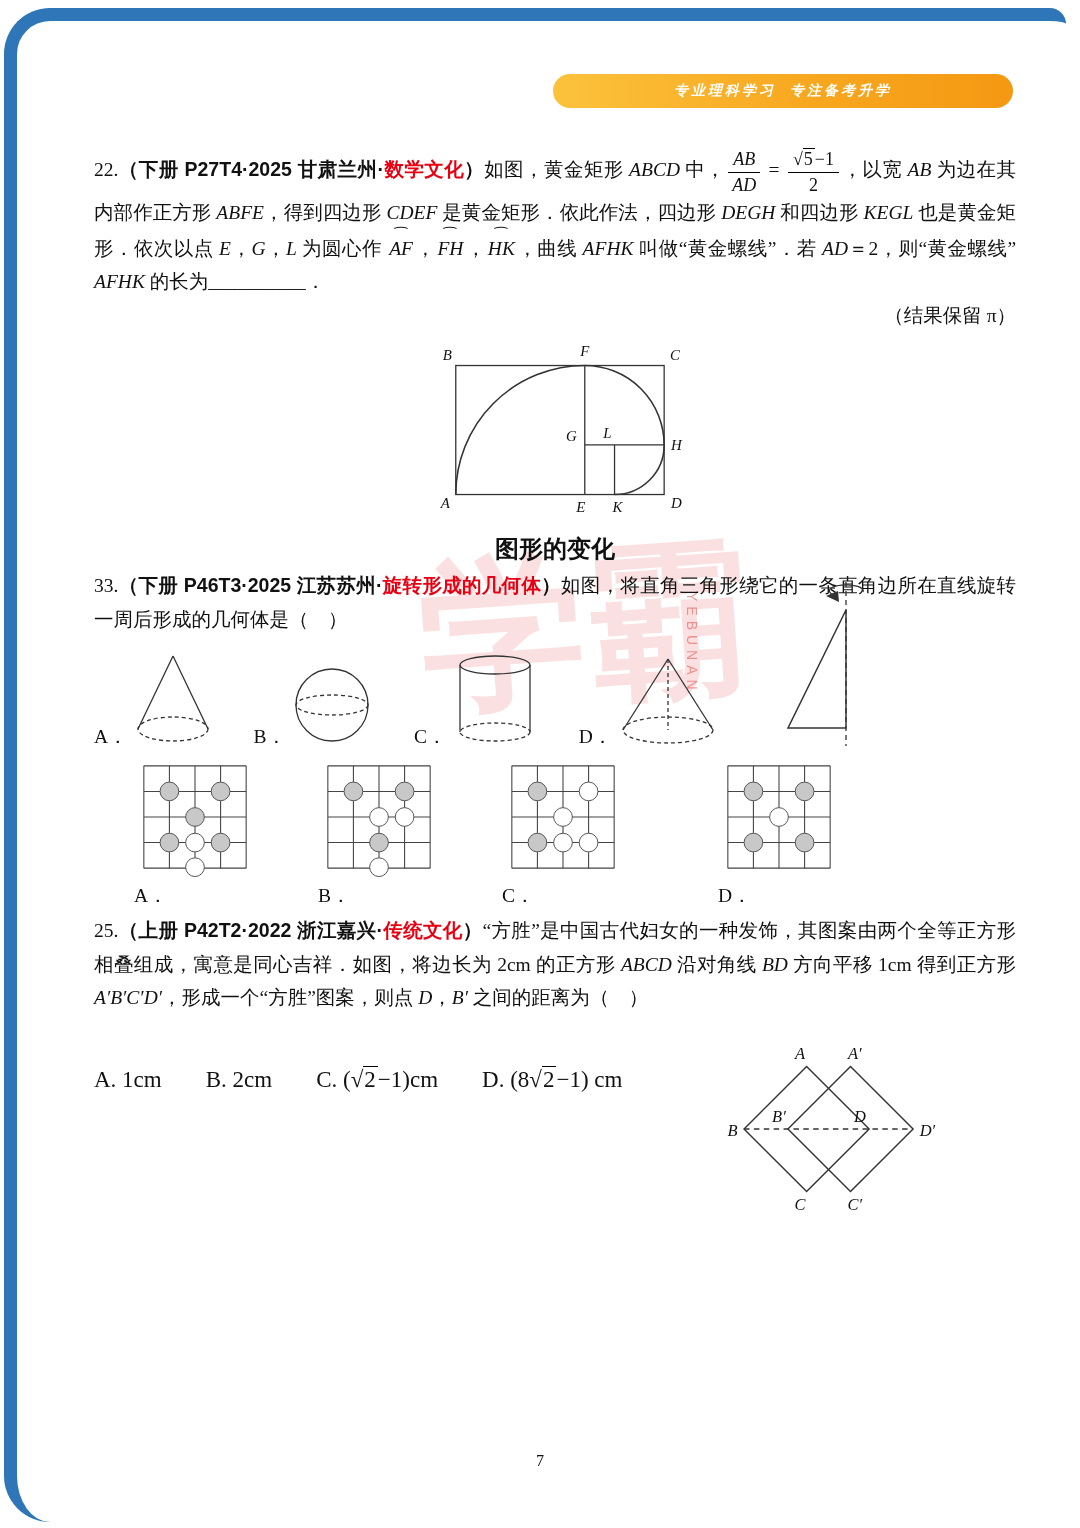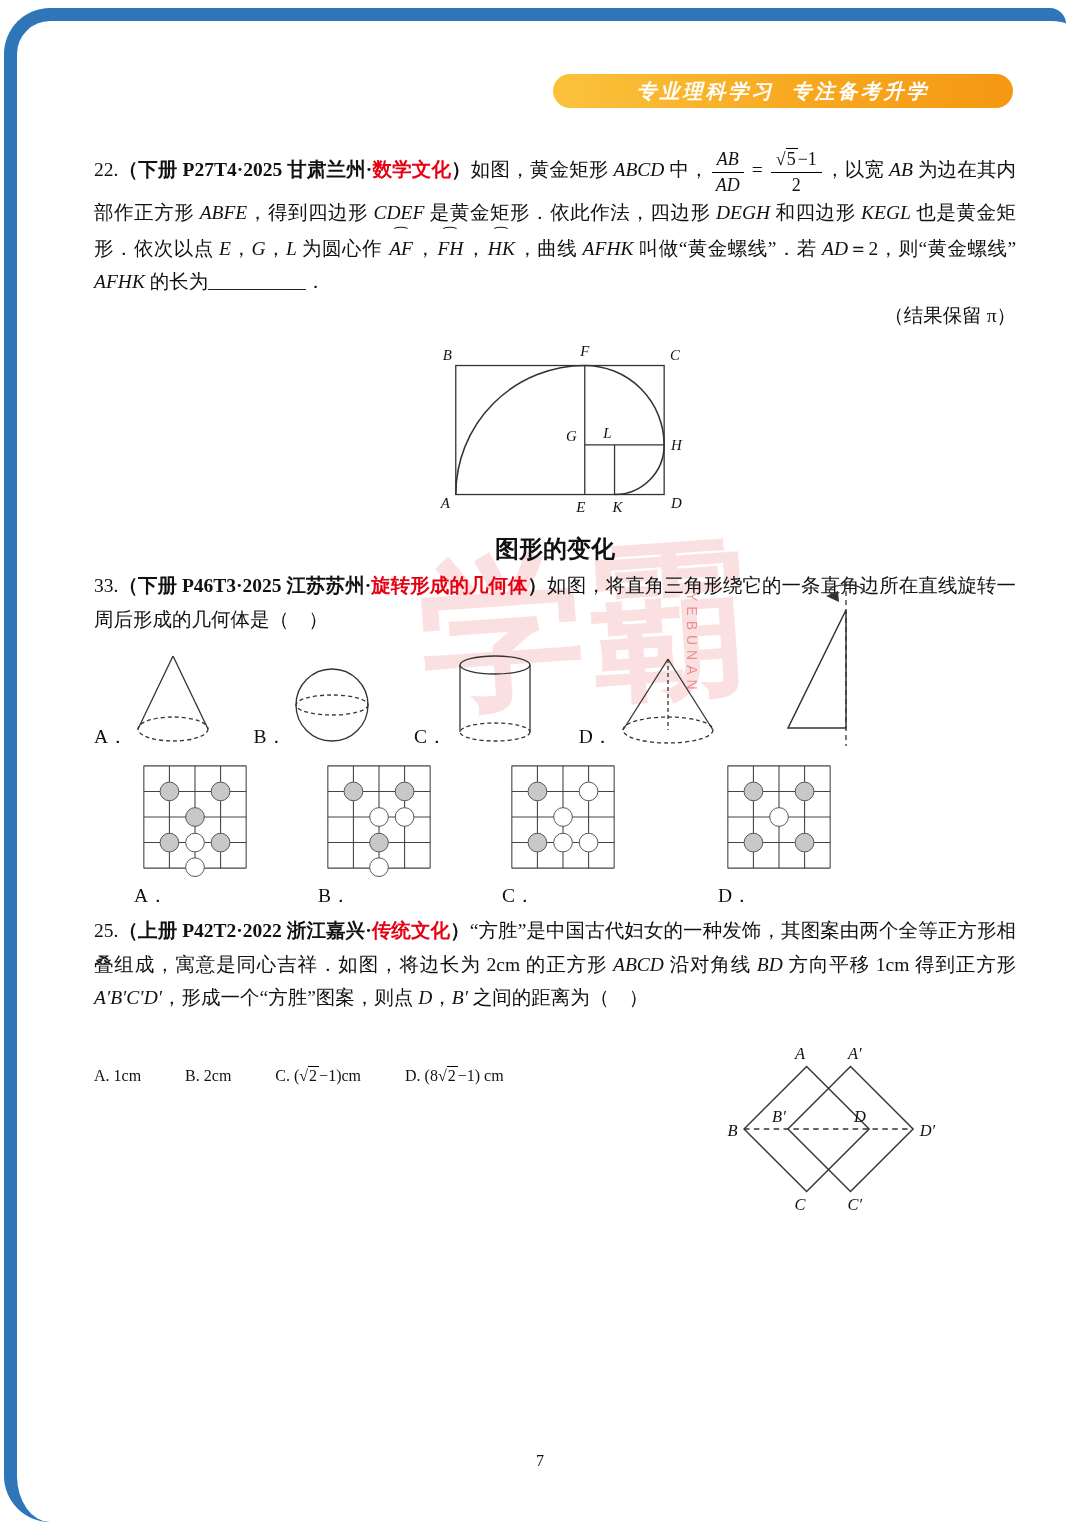--- a/index.html
+++ b/index.html
@@ -18,41 +18,41 @@
   
   .banner{
     position:absolute;top:74px;left:553px;width:460px;height:34px;
     border-radius:17px;
     background:linear-gradient(90deg,#fcc23c 0%,#f7a81f 55%,#f59812 100%);
     display:flex;align-items:center;justify-content:center;
   }
   .banner span{
     color:#fff;font-weight:bold;font-style:italic;
     font-family:"Liberation Sans","DejaVu Sans",sans-serif;
-    font-size:20px;letter-spacing:3px;white-space:pre;
+    font-size:14px;letter-spacing:3px;white-space:pre;
   }
   
   .wm{
     position:absolute;left:420px;top:545px;
     font-size:165px;font-weight:bold;line-height:1;
     font-family:"Liberation Sans","DejaVu Sans",sans-serif;
     color:rgba(225,60,60,0.16);transform:rotate(-4deg);
     pointer-events:none;white-space:nowrap;
   }
   .wm-v{
     position:absolute;left:684px;top:592px;
     writing-mode:vertical-rl;font-size:14px;letter-spacing:5px;
     color:rgba(225,60,60,0.5);
     font-family:"Liberation Sans","DejaVu Sans",sans-serif;
     pointer-events:none;
   }
   .content{position:absolute;left:94px;right:64px;top:148px;}
   .para{margin:0;font-size:19.5px;line-height:1.73;text-align:justify;}
   .note{text-align:right;}
-  .b{font-weight:bold;font-family:Liberation Serif, serif;}
+  .b{font-weight:bold;font-family:Liberation Sans, sans-serif;}
   .red{color:#e60012;font-weight:bold;font-family:Liberation Sans, sans-serif;}
   .i{font-style:italic;}
   
   .frac{
     display:inline-flex;flex-direction:column;align-items:center;
     vertical-align:middle;margin:0 3px;line-height:1.25;font-size:18px;text-align:center;
   }
   .fnum{border-bottom:1.4px solid #000;padding:0 5px 1px;}
   .fden{padding-top:1px;}
   
@@ -75,21 +75,21 @@
   .rot{position:absolute;right:132px;bottom:-8px;}
   svg .ln{stroke:#333;stroke-width:1.3;fill:none;}
   .svg-label{font-style:italic;font-size:15px;fill:#111;font-family:"Liberation Serif","DejaVu Serif",serif;}
   
   .q24-figs{display:flex;gap:62px;margin-top:10px;padding-left:40px;}
   .grid-group{display:flex;flex-direction:column;align-items:flex-start;}
   .grid-group .opt-label{margin-top:8px;}
   .grid-group.last{margin-left:32px;}
   
   .q25-bottom{display:flex;align-items:flex-start;margin-top:0;}
-  .q25-options{display:flex;gap:44px;margin-top:52px;font-size:16px;white-space:nowrap;}
+  .q25-options{display:flex;gap:44px;margin-top:52px;font-size:23px;white-space:nowrap;}
   .q25-fig{margin-left:auto;margin-right:70px;margin-top:4px;}
   .page-number{position:absolute;bottom:58px;left:0;right:0;text-align:center;font-size:16px;} .mt10{margin-top:10px;} .mt12{margin-top:8px;}
 </style>
 </head>
 <body>
 
 <div class="frame"></div>
 
 <div class="banner">
   <span>专业理科学习  专注备考升学</span>

